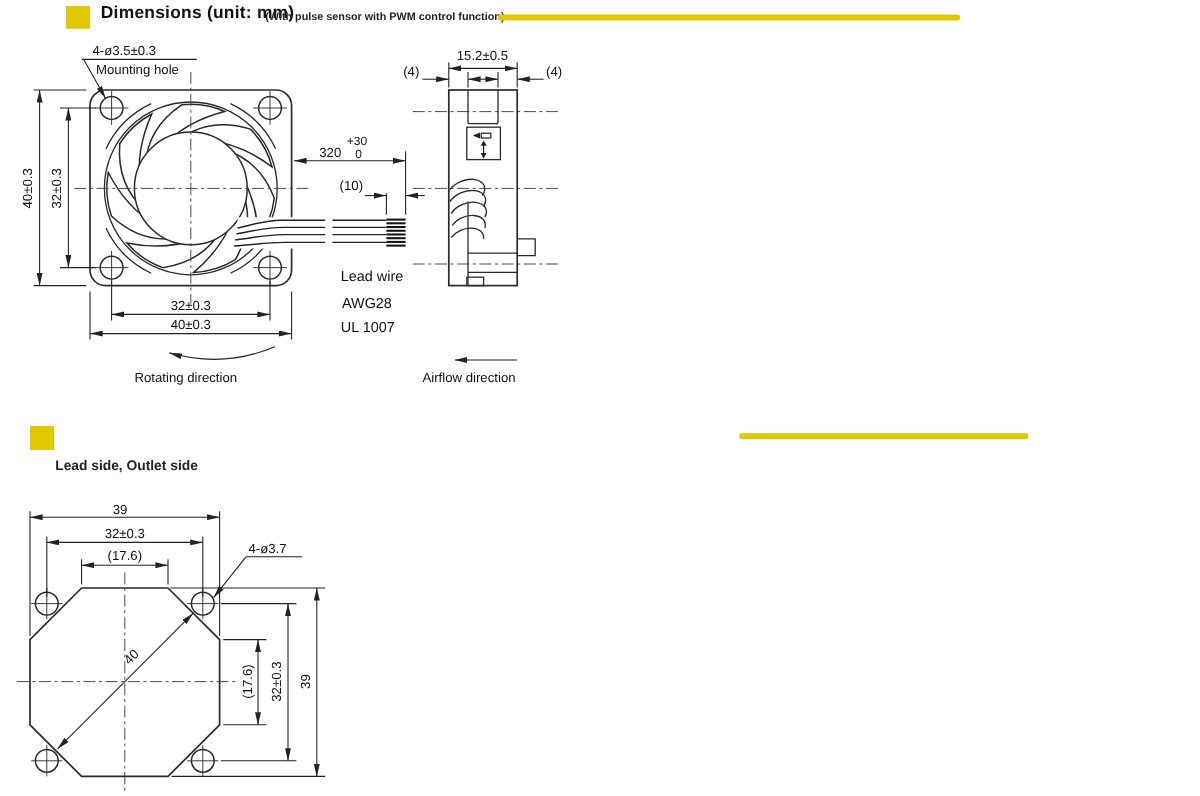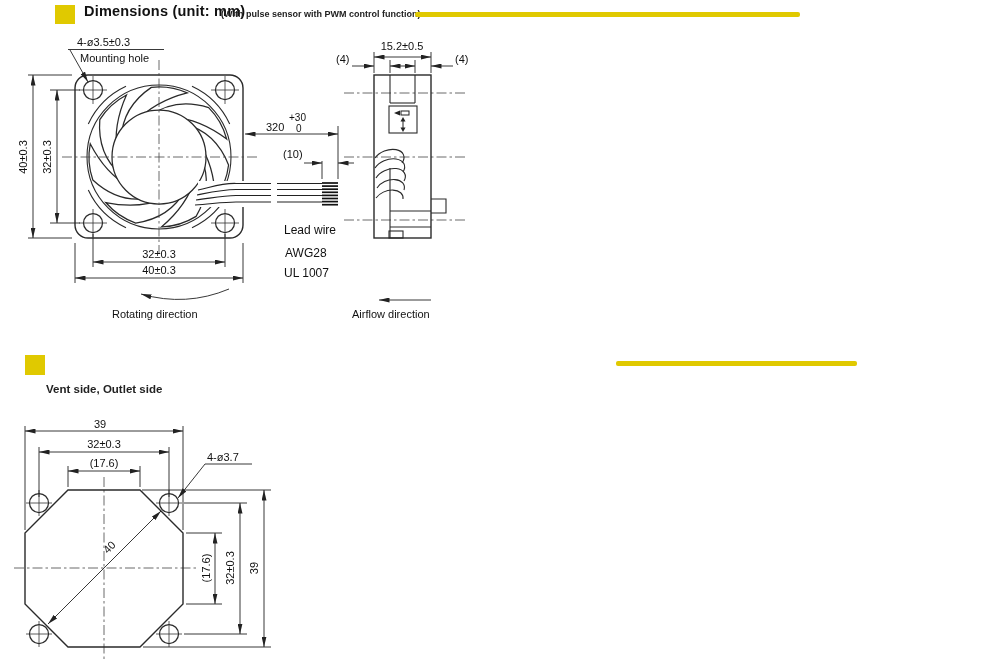--- a/index.html
+++ b/index.html
@@ -30,21 +30,21 @@
 
 <div class="page">
 
   <div class="abs bullet" style="left:55px;top:5px;"></div>
   <div class="abs h-title" style="left:84px;top:3px;">Dimensions (unit: mm)</div>
   <div class="abs h-sub" style="left:221px;top:9px;">(With pulse sensor with PWM control function)</div>
   <div class="abs h-rule" style="left:415px;top:12px;width:385px;"></div>
 
   <div class="abs bullet" style="left:25px;top:355px;height:20px;"></div>
   <div class="abs h-rule" style="left:616px;top:361px;width:241px;"></div>
-  <div class="abs h-note" style="left:46px;top:383px;">Vent side, Outlet side</div>
+  <div class="abs h-note" style="left:46px;top:383px;">Lead side, Outlet side</div>
 
   <svg width="1000" height="663" viewBox="0 0 1000 663">
     <defs>
       <marker id="ar" markerUnits="userSpaceOnUse" markerWidth="11" markerHeight="5" refX="10.5" refY="2.5" orient="auto-start-reverse">
         <path d="M0,0 L10.5,2.5 L0,5 Z" fill="#222"></path>
       </marker>
       <path id="blade" d="M201,157 Q213.7,186.1 196.1,216.4 A70,70 0 0 1 161.4,227 Q187,205.5 195.4,178 A42,42 0 0 0 201,157 Z"></path>
     </defs>
 
     <g>

